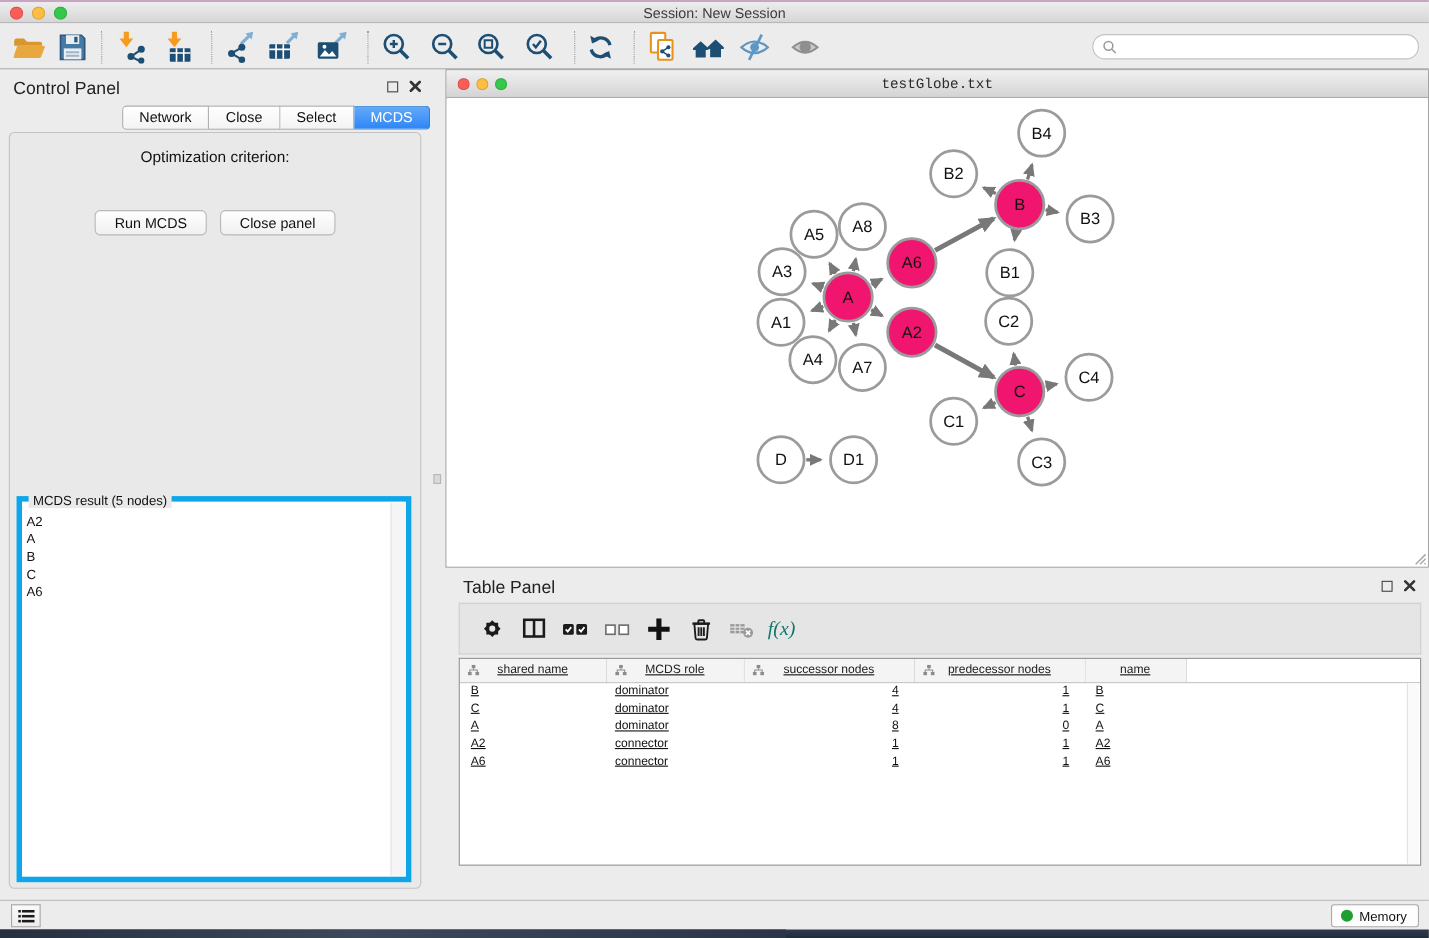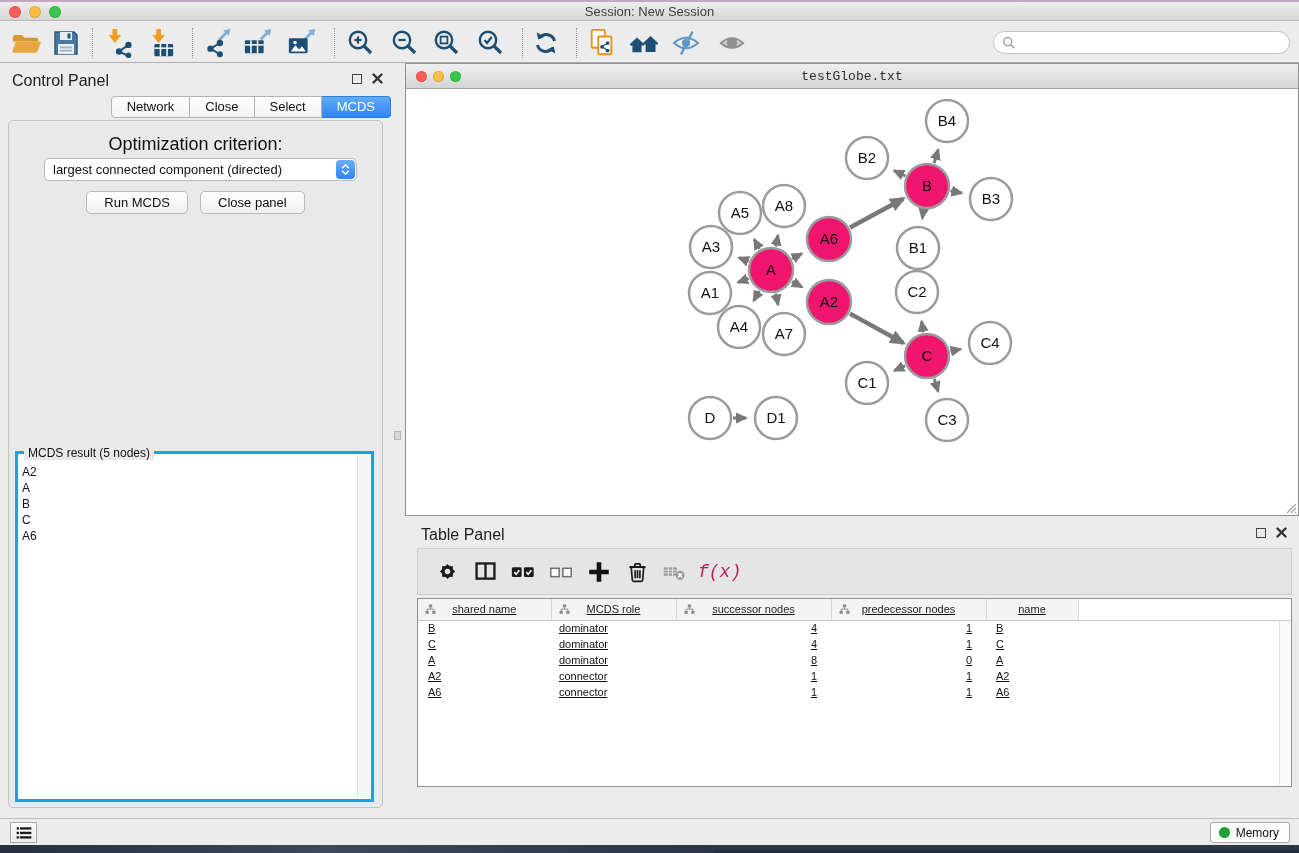--- a/index.html
+++ b/index.html
@@ -30,26 +30,26 @@
   #cp-ctrls{right:8px;top:10px;}
   .float-icon{display:inline-block;width:10px;height:10px;border:1.5px solid #444;background:transparent;}
   .x-icon{display:inline-block;width:11px;height:11px;}
   .tabrow{display:flex;justify-content:flex-end;}
   .tabrow .tab{font-size:13px;height:22px;line-height:20px;padding:0 15px;background:linear-gradient(#ffffff,#f3f3f3);border:1px solid #b2b2b2;border-left:none;color:#111;cursor:default;}
   .tabrow .tab:first-child{border-left:1px solid #b2b2b2;border-radius:4px 0 0 4px;}
   .tabrow .tab:last-child{border-radius:0 4px 4px 0;}
   .tabrow .tab.sel{background:linear-gradient(#63aaf8,#2e86f6);border-color:#2f7fd6;color:#fff;}
   #cp-tabs{position:absolute;top:33px;left:0;right:0;}
   #cp-body{position:absolute;left:8px;top:57px;right:8px;bottom:5px;background:#e9e9e9;border:1px solid #c3c3c3;border-radius:5px;}
-  #opt-label{position:absolute;top:13px;left:0;right:0;text-align:center;font-size:18px;color:#111;}
+  #opt-label{position:absolute;top:13px;left:0;right:0;text-align:center;font-size:14px;color:#111;}
   #criterion-select{position:absolute;left:35px;top:37px;width:313px;height:23px;background:#fff;border:1px solid #b9b9b9;border-radius:5px;font-size:13px;line-height:21px;padding-left:8px;color:#111;}
   .stepper{position:absolute;right:1px;top:1px;bottom:1px;width:19px;background:linear-gradient(#6cadf9,#2c82f4);border-radius:4px;display:flex;flex-direction:column;align-items:center;justify-content:center;gap:1px;}
   #cp-buttons{position:absolute;top:70px;left:0;right:0;display:flex;justify-content:center;gap:12px;}
   .cp-btn{height:23px;padding:0 17px;font-size:13px;background:linear-gradient(#ffffff,#f0f0f0);border:1px solid #b9b9b9;border-radius:5px;color:#111;}
-  #mcds-fieldset{position:absolute;left:6px;right:8px;top:330px;bottom:5px;border:3px solid #0ea5e9;background:#fff;}
+  #mcds-fieldset{position:absolute;left:6px;right:8px;top:330px;bottom:5px;border:5px solid #0ea5e9;background:#fff;}
   #mcds-legend{position:absolute;top:-8px;left:6px;background:#e9e9e9;padding:0 4px;font-size:12px;color:#111;}
   #mcds-list{position:absolute;top:10px;left:4px;right:17px;bottom:2px;font-size:12px;line-height:16px;color:#111;overflow:hidden;}
   .vscroll{position:absolute;top:1px;bottom:1px;right:1px;width:13px;background:#f5f5f5;border-left:1px solid #e3e3e3;}
 
   
   #splitter{position:absolute;left:391px;top:63px;width:14px;height:750px;}
   #splitter .grip{position:absolute;left:3px;top:368px;width:7px;height:9px;background:#d9d9d9;border:1px solid #b5b5b5;}
 
   
   #net-window{position:absolute;left:405px;top:63px;width:894px;height:453px;border:1px solid #8f8f8f;background:#fff;}
@@ -59,21 +59,21 @@
   #nw-title{text-align:center;line-height:25px;font-size:13px;color:#2c2c2c;}
   #nw-canvas{position:absolute;top:26px;left:0;right:0;bottom:0;background:#fff;}
   #nw-grip{position:absolute;right:1px;bottom:1px;width:14px;height:14px;}
 
   
   #table-panel{position:absolute;left:405px;top:520px;width:894px;height:298px;}
   #tp-title{position:absolute;left:16px;top:6px;}
   #tp-ctrls{right:12px;top:7px;}
   #tp-toolbar{position:absolute;left:12px;right:7px;top:28px;height:47px;background:#e5e5e5;border:1px solid #cfcfcf;display:flex;align-items:center;padding-left:10px;}
   .tp-ico{width:38px;height:32px;background:none;border:none;display:flex;align-items:center;justify-content:center;}
-  #fx-label{font-size:18px;font-style:italic;color:#be185d;font-family:Liberation Mono, monospace;margin-left:4px;}
+  #fx-label{font-size:18px;font-style:italic;color:#0f766e;font-family:Liberation Serif, serif;margin-left:4px;}
   #tp-table-wrap{position:absolute;left:12px;right:7px;top:78px;height:189px;border:1px solid #8f8f8f;background:#fff;overflow:hidden;}
   #node-table{border-collapse:collapse;font-size:11px;color:#111;table-layout:fixed;width:100%;text-decoration:underline;}
   #node-table th{position:relative;height:21px;background:#f4f4f4;border-right:1px solid #d6d6d6;border-bottom:1px solid #c9c9c9;font-weight:normal;font-size:11px;color:#222;text-align:center;}
   #node-table th svg{position:absolute;left:7px;top:5px;}
   #node-table th.filler{background:#fff;border-right:none;}
   #node-table td{height:16px;white-space:nowrap;overflow:hidden;}
   .col0{width:133px;} .col1{width:125px;} .col2{width:155px;} .col3{width:155px;} .col4{width:92px;}
   td.col0{padding-left:10px;} td.col1{padding-left:8px;}
   td.col2,td.col3{text-align:right;padding-right:14px;}
   td.col4{padding-left:10px;}
@@ -286,31 +286,20 @@
       </svg>
     </span>
     <div id="cp-tabs" class="tabrow">
         <span class="tab">Network</span>
         <span class="tab">Close</span>
         <span class="tab">Select</span>
         <span class="tab sel">MCDS</span>
       </div>
     <div id="cp-body">
       <div id="opt-label">Optimization criterion:</div>
-      <div id="criterion-select">
-        <span>largest connected component (directed)</span>
-        <span class="stepper">
-          <svg viewBox="0 0 10 6" width="9" height="5">
-              <path d="M1 5 L5 1 L9 5" fill="none" stroke="#fff" stroke-width="1.8"></path>
-            </svg>
-          <svg viewBox="0 0 10 6" width="9" height="5">
-              <path d="M1 1 L5 5 L9 1" fill="none" stroke="#fff" stroke-width="1.8"></path>
-            </svg>
-        </span>
-      </div>
       <div id="cp-buttons">
         <button class="cp-btn">Run MCDS</button>
         <button class="cp-btn">Close panel</button>
       </div>
       <div id="mcds-fieldset">
         <span id="mcds-legend">MCDS result (5 nodes)</span>
         <div id="mcds-list">
             <div class="mcds-item">A2</div>
             <div class="mcds-item">A</div>
             <div class="mcds-item">B</div>

